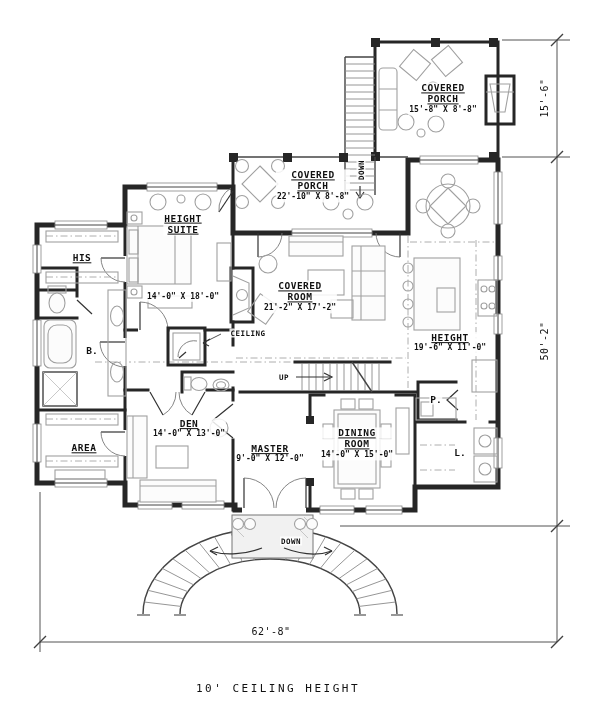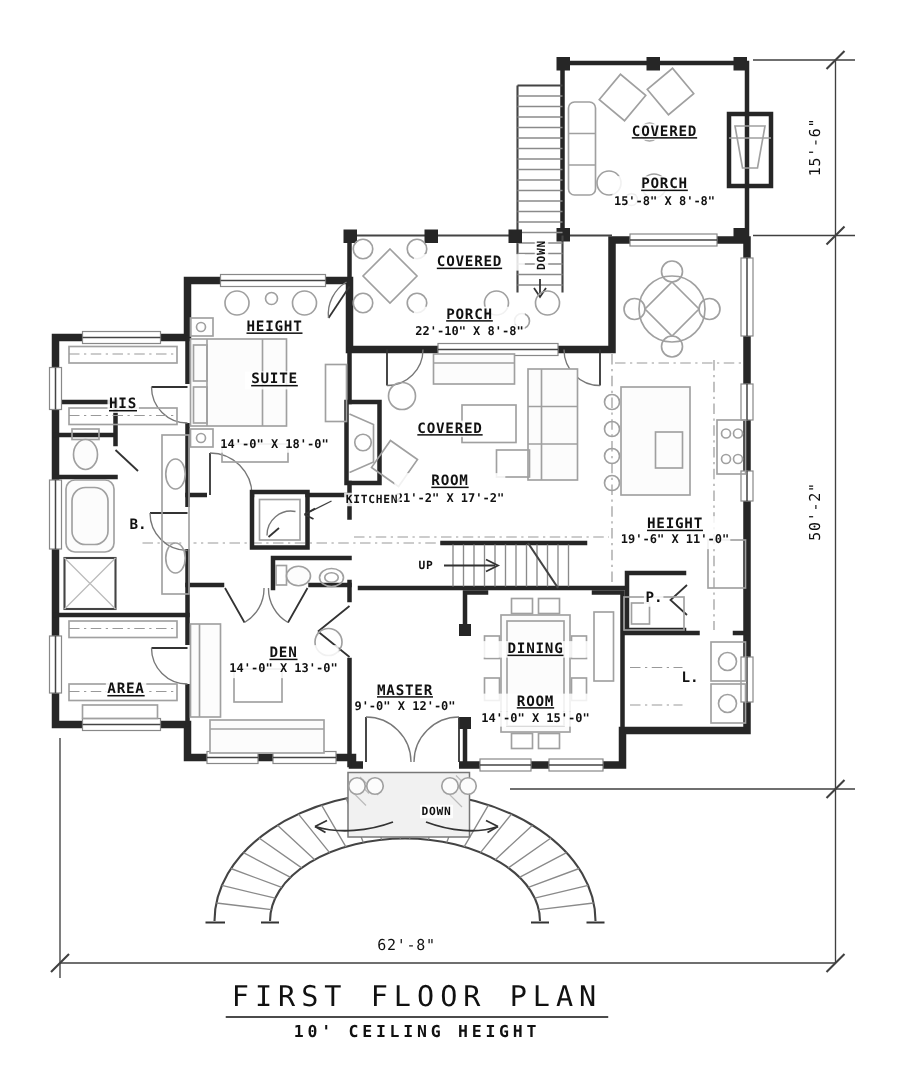--- a/index.html
+++ b/index.html
@@ -21,29 +21,29 @@
   .winline{stroke:#444;stroke-width:1;fill:none;}
   .dim{stroke:var(--dimension,#404040);stroke-width:.9;fill:none;}
   .tick{stroke:var(--dimension,#404040);stroke-width:1.4;fill:none;}
   .dd{stroke:#999;stroke-width:.8;fill:none;stroke-dasharray:7 3 1.5 3;}
   .gap{fill:#fff;stroke:none;}
   .hatch{stroke:#bbb;stroke-width:.8;fill:none;}
   .plat{fill:#f1f1f1;stroke:#777;stroke-width:1;}
   
   .lbl{position:absolute;transform:translate(-50%,-50%);text-align:center;color:#111;white-space:nowrap;font-weight:bold;}
   .lbl span{display:block;background:rgba(255,255,255,.85);padding:0 1px;}
-  .rn{font-size:9.5px;letter-spacing:.5px;line-height:1.2;text-decoration:underline;margin-top:24px;}
+  .rn{font-size:9.5px;letter-spacing:.5px;line-height:1.2;text-decoration:underline;}
   .rd{font-size:8px;font-weight:bold;line-height:1.3;}
   .pl{font-size:9.5px;text-decoration:none;}
   .ann{font-size:7.5px;font-weight:bold;letter-spacing:.5px;}
   .vert{transform:translate(-50%,-50%) rotate(-90deg);}
   .dimtxt{font-size:10px;font-weight:normal;letter-spacing:.5px;}
   .title{font-size:19px;font-weight:normal;letter-spacing:4px;}
   .title span{border-bottom:1.6px solid #111;padding:0 4px 2px 4px;background:transparent;}
-  .subtitle{font-size:11px;font-weight:bold;letter-spacing:2.5px;}
+  .subtitle{font-size:11px;font-weight:normal;letter-spacing:2.5px;}
 </style>
 </head>
 <body>
 
 <div id="stage">
 
 <svg width="600" height="720" viewBox="0 0 600 720">
 
   <g>
     <path class="dd" d="M95,362 H295 M236,358 H406 M408,236 V392 M410,242 H494 M476,240 V420"></path>
@@ -398,21 +398,21 @@
       <span class="pl">B.</span>
     </div>
 <div class="lbl" style="left:436px;top:399px">
       <span class="pl">P.</span>
     </div>
 <div class="lbl" style="left:460px;top:452px">
       <span class="pl">L.</span>
     </div>
 
 <div class="lbl" style="left:248px;top:333px">
-      <span class="ann">KITCHEN</span>
+      <span class="ann">CEILING</span>
     </div>
 <div class="lbl" style="left:284px;top:377px">
       <span class="ann">UP</span>
     </div>
 <div class="lbl vert" style="left:361px;top:170px">
       <span class="ann">DOWN</span>
     </div>
 <div class="lbl" style="left:291px;top:541px">
       <span class="ann">DOWN</span>
     </div>
@@ -420,20 +420,17 @@
 <div class="lbl vert" style="left:544px;top:98px">
       <span class="dimtxt">15'-6"</span>
     </div>
 <div class="lbl vert" style="left:544px;top:341px">
       <span class="dimtxt">50'-2"</span>
     </div>
 <div class="lbl" style="left:271px;top:631px">
       <span class="dimtxt">62'-8"</span>
     </div>
 
-<div class="lbl title" style="left:278px;top:666px">
-      <span>FIRST FLOOR PLAN</span>
-    </div>
 <div class="lbl subtitle" style="left:278px;top:688px">
       <span>10' CEILING HEIGHT</span>
     </div>
 
 </div>
 
 </body></html>

